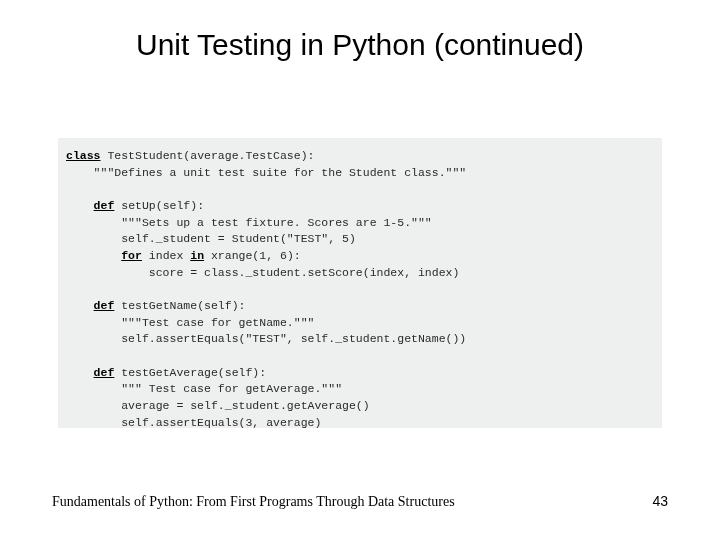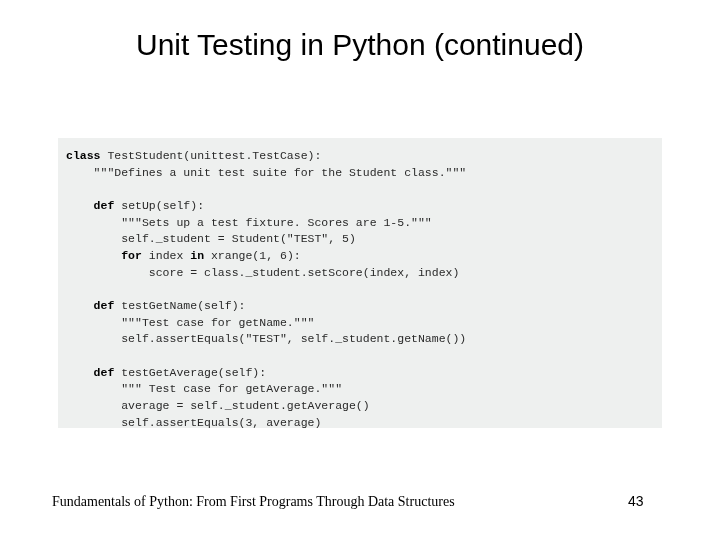--- a/index.html
+++ b/index.html
@@ -38,48 +38,50 @@
     padding: 10px 8px 8px 8px;
     font-family: "Courier New", Courier, monospace;
     font-size: 11.5px;
     line-height: 1.45;
     color: #2a2a2a;
     white-space: pre;
   }
   .kw {
     font-weight: bold;
     color: #000;
+    text-decoration: underline;
   }
   .footer {
     position: absolute;
     bottom: 30px;
     left: 52px;
     right: 52px;
     font-size: 14px;
     color: #000;
     display: flex;
     justify-content: space-between;
     align-items: baseline;
   }
   .footer-text {
     flex: 1;
     font-family: Liberation Serif, serif;
   }
   .page-num {
     width: 40px;
+    text-align: right;
   }
 </style>
 </head>
 <body>
 
 <div class="slide">
 
   <div class="title">Unit Testing in Python (continued)</div>
 
-  <div class="code-block"><span class="kw">class</span><span> TestStudent(unittest.TestCase):</span>
+  <div class="code-block"><span class="kw">class</span><span> TestStudent(average.TestCase):</span>
 <span>    """Defines a unit test suite for the Student class."""</span>
 
 <span>    </span><span class="kw">def</span><span> setUp(self):</span>
 <span>        """Sets up a test fixture. Scores are 1-5."""</span>
 <span>        self._student = Student("TEST", 5)</span>
 <span>        </span><span class="kw">for</span><span> index </span><span class="kw">in</span><span> xrange(1, 6):</span>
 <span>            score = class._student.setScore(index, index)</span>
 
 <span>    </span><span class="kw">def</span><span> testGetName(self):</span>
 <span>        """Test case for getName."""</span>

